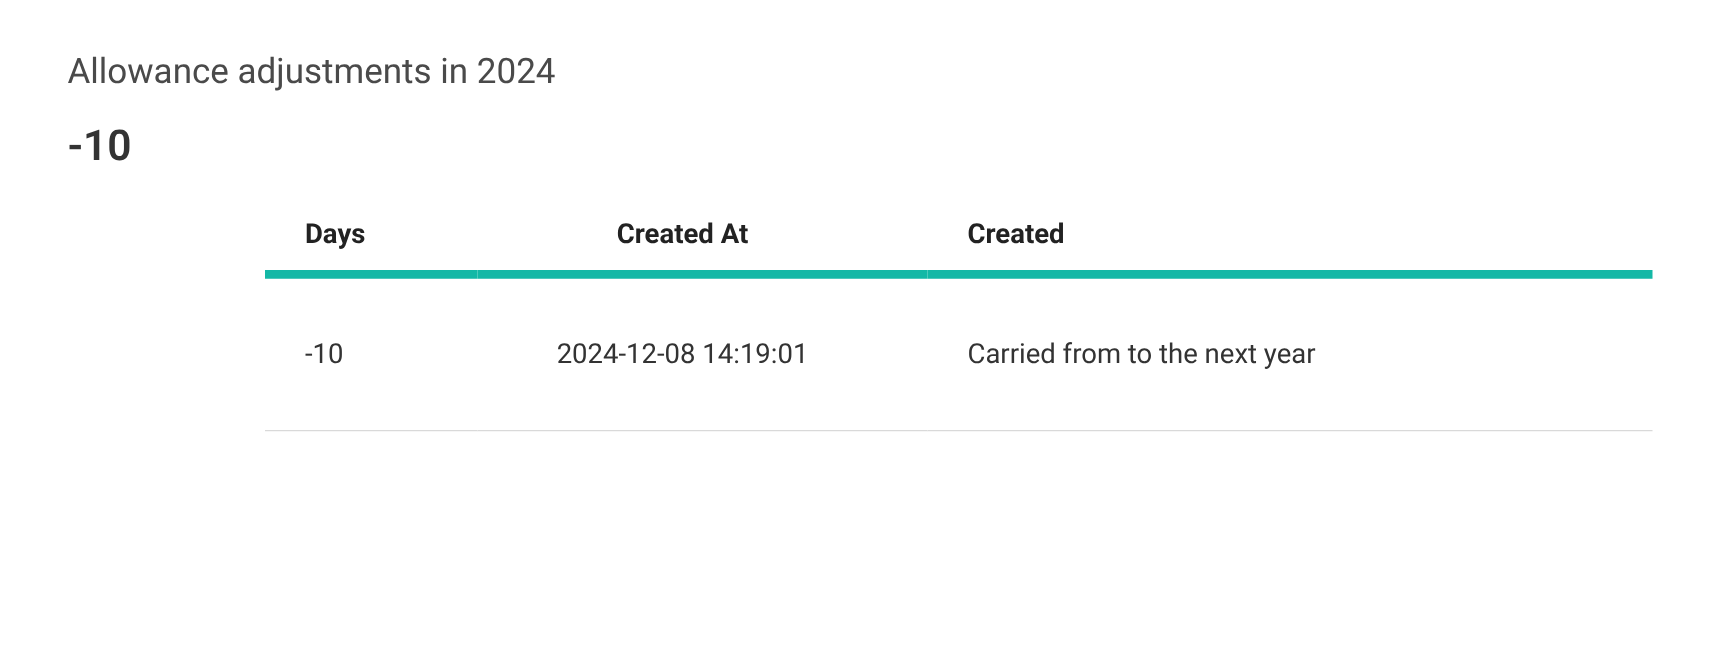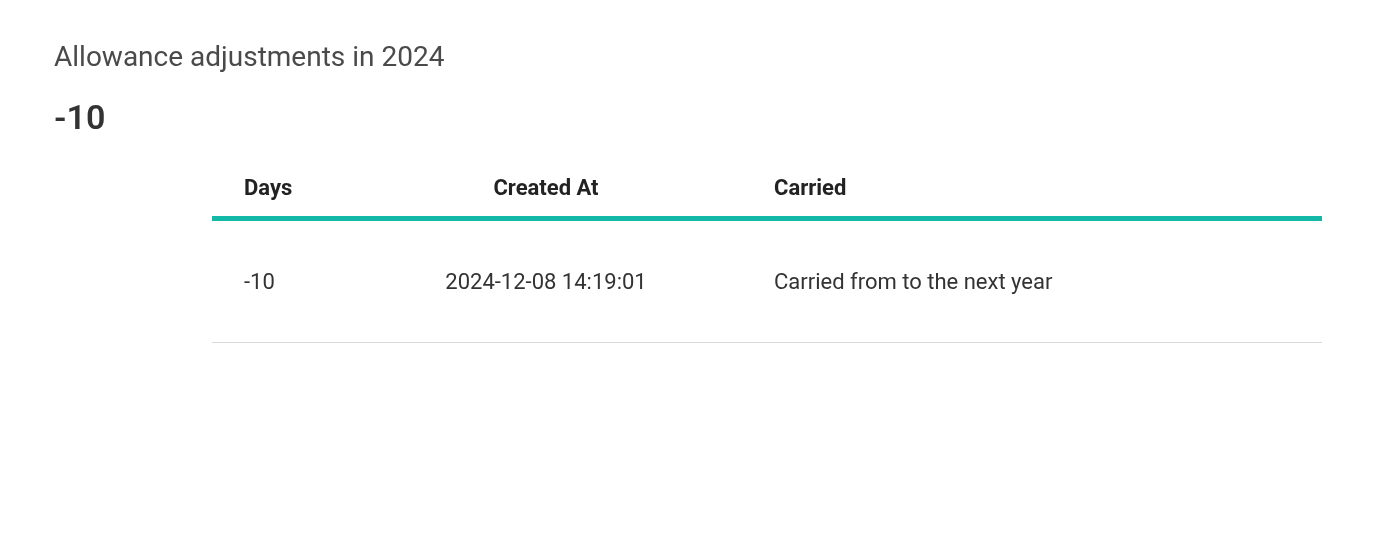--- a/index.html
+++ b/index.html
@@ -39,21 +39,21 @@
     table {
       width: 100%;
       border-collapse: collapse;
       font-size: 22px;
     }
     thead th {
       text-align: left;
       font-weight: 700;
       color: #222;
       padding: 14px 32px 16px 32px;
-      border-bottom: 5px solid #14b8a6;
+      border-bottom: 7px solid #14b8a6;
     }
     thead th.col-created {
       text-align: center;
       padding-right: 64px;
     }
     tbody td {
       padding: 48px 32px;
       color: #333;
       border-bottom: 1px solid #d9d9d9;
     }
@@ -74,21 +74,21 @@
 <div>
   <h2 class="section-title">Allowance adjustments in 2024</h2>
   <div class="summary-value">-10</div>
 
   <div class="table-wrap">
     <table>
       <thead>
         <tr>
           <th class="col-days">Days</th>
           <th class="col-created">Created At</th>
-          <th class="col-comment">Carried</th>
+          <th class="col-comment">Created</th>
         </tr>
       </thead>
       <tbody>
         <tr>
           <td class="col-days">-10</td>
           <td class="col-created">2024-12-08 14:19:01</td>
           <td class="col-comment">Carried from to the next year</td>
         </tr>
       </tbody>
     </table>

